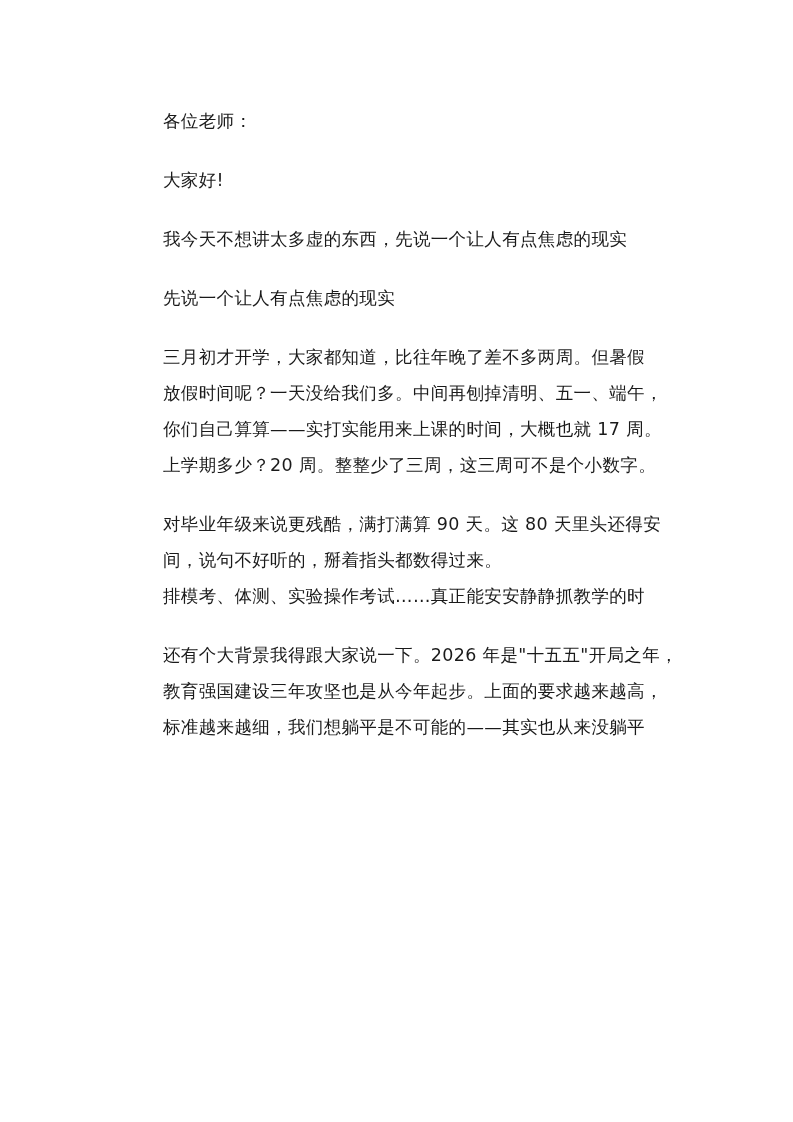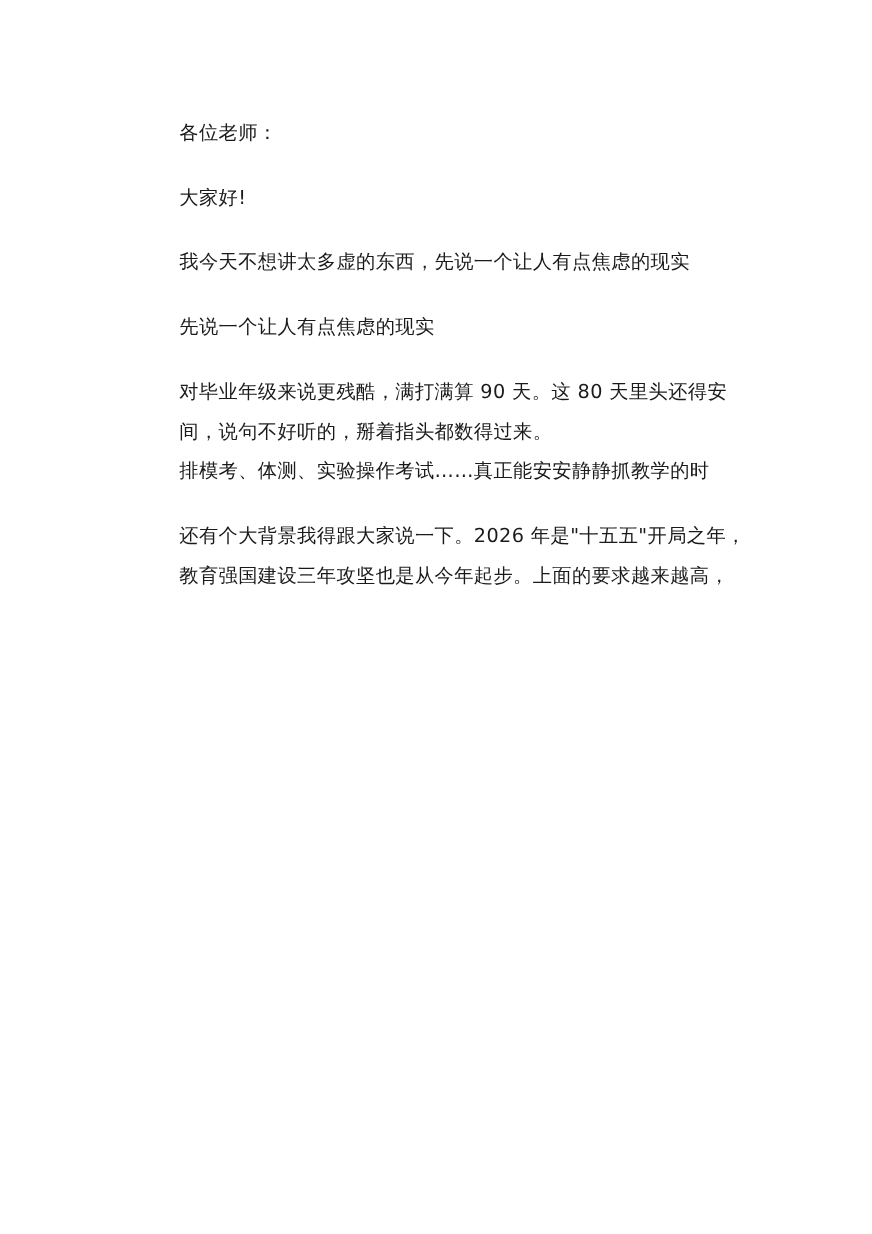--- a/index.html
+++ b/index.html
@@ -36,24 +36,31 @@
 
 
   <p class="para">
     <span class="line">我今天不想讲太多虚的东西，先说一个让人有点焦虑的现实</span>
   </p>
 
   <p class="para">
     <span class="line">先说一个让人有点焦虑的现实</span>
   </p>
 
+  <p class="para">
+    <span class="line">三月初才开学，大家都知道，比往年晚了差不多两周。但暑假</span>
+    <span class="line">放假时间呢？一天没给我们多。中间再刨掉清明、五一、端午，</span>
+    <span class="line">你们自己算算——实打实能用来上课的时间，大概也就 17 周。</span>
+    <span class="line">上学期多少？20 周。整整少了三周，这三周可不是个小数字。</span>
+  </p>
 
   <p class="para">
     <span class="line">对毕业年级来说更残酷，满打满算 90 天。这 80 天里头还得安</span>
     <span class="line">间，说句不好听的，掰着指头都数得过来。</span>
     <span class="line">排模考、体测、实验操作考试……真正能安安静静抓教学的时</span>
   </p>
 
   <p class="para">
     <span class="line">还有个大背景我得跟大家说一下。2026 年是"十五五"开局之年，</span>
     <span class="line">教育强国建设三年攻坚也是从今年起步。上面的要求越来越高，</span>
+    <span class="line">标准越来越细，我们想躺平是不可能的——其实也从来没躺平</span>
   </p>
 </div>
 
 </body></html>

